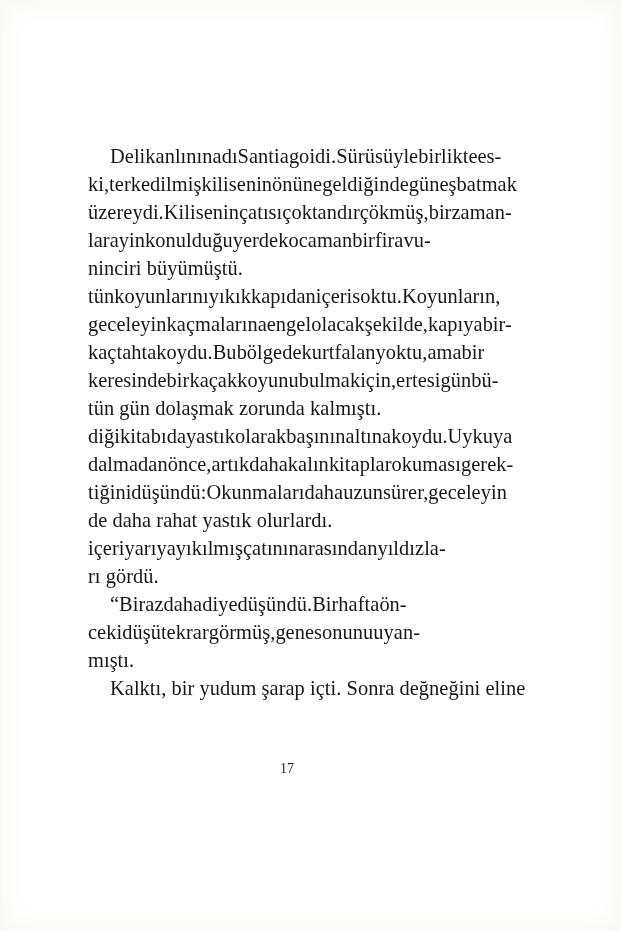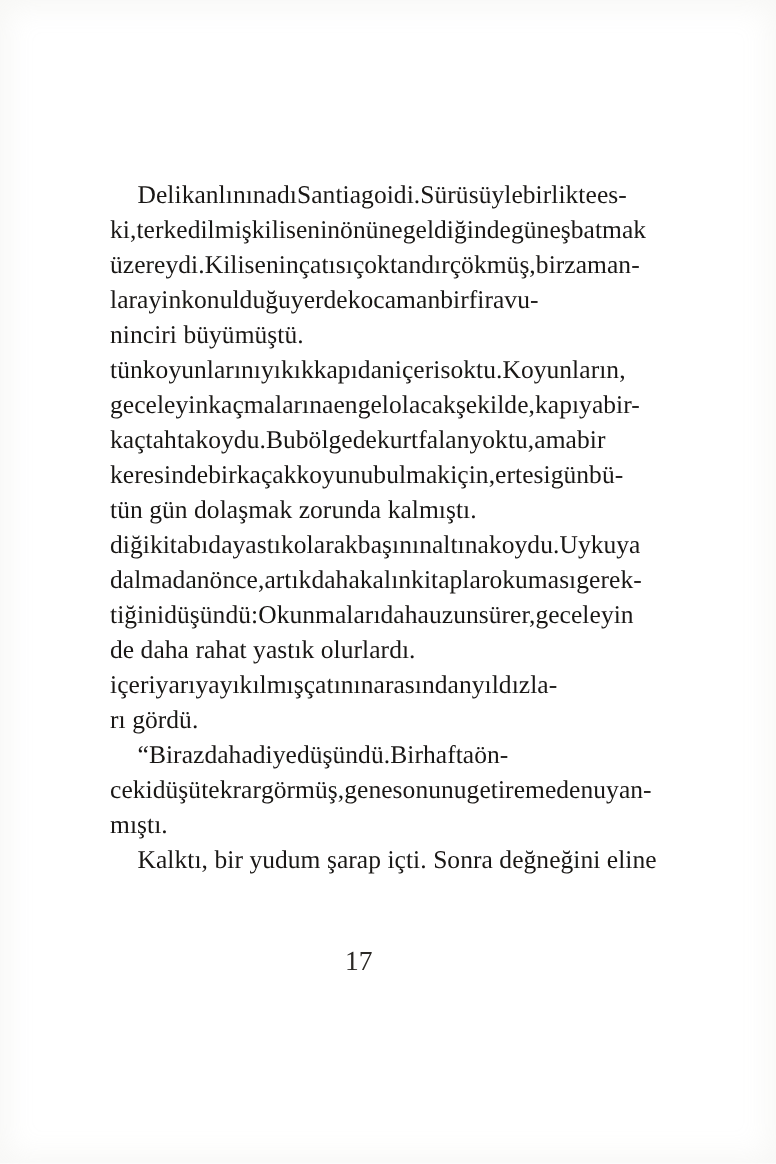--- a/index.html
+++ b/index.html
@@ -75,21 +75,21 @@
   .line.indent.justify {
     width: 454px;
   }
 
   #page-number {
     position: absolute;
     left: 0;
     top: 757px;
     width: 574px;
     text-align: center;
-    font-size: 22px;
+    font-size: 14px;
     line-height: 24px;
     color: #2b2926;
     font-family: "Liberation Serif", "DejaVu Serif", serif;
   }
 </style>
 </head>
 <body>
 
 <div id="page">
 
@@ -232,21 +232,20 @@
           <span class="w">hafta</span>
           <span class="w">ön-</span>
         </span>
         <span class="line justify">
           <span class="w">ceki</span>
           <span class="w">düşü</span>
           <span class="w">tekrar</span>
           <span class="w">görmüş,</span>
           <span class="w">gene</span>
           <span class="w">sonunu</span>
-          <span class="w">getiremeden</span>
           <span class="w">uyan-</span>
         </span>
         <span class="line">mıştı.</span>
       </p>
       <p class="para">
         <span class="line indent">Kalktı, bir yudum şarap içti. Sonra değneğini eline</span>
       </p>
     </div>
 
   <div id="page-number">17</div>

